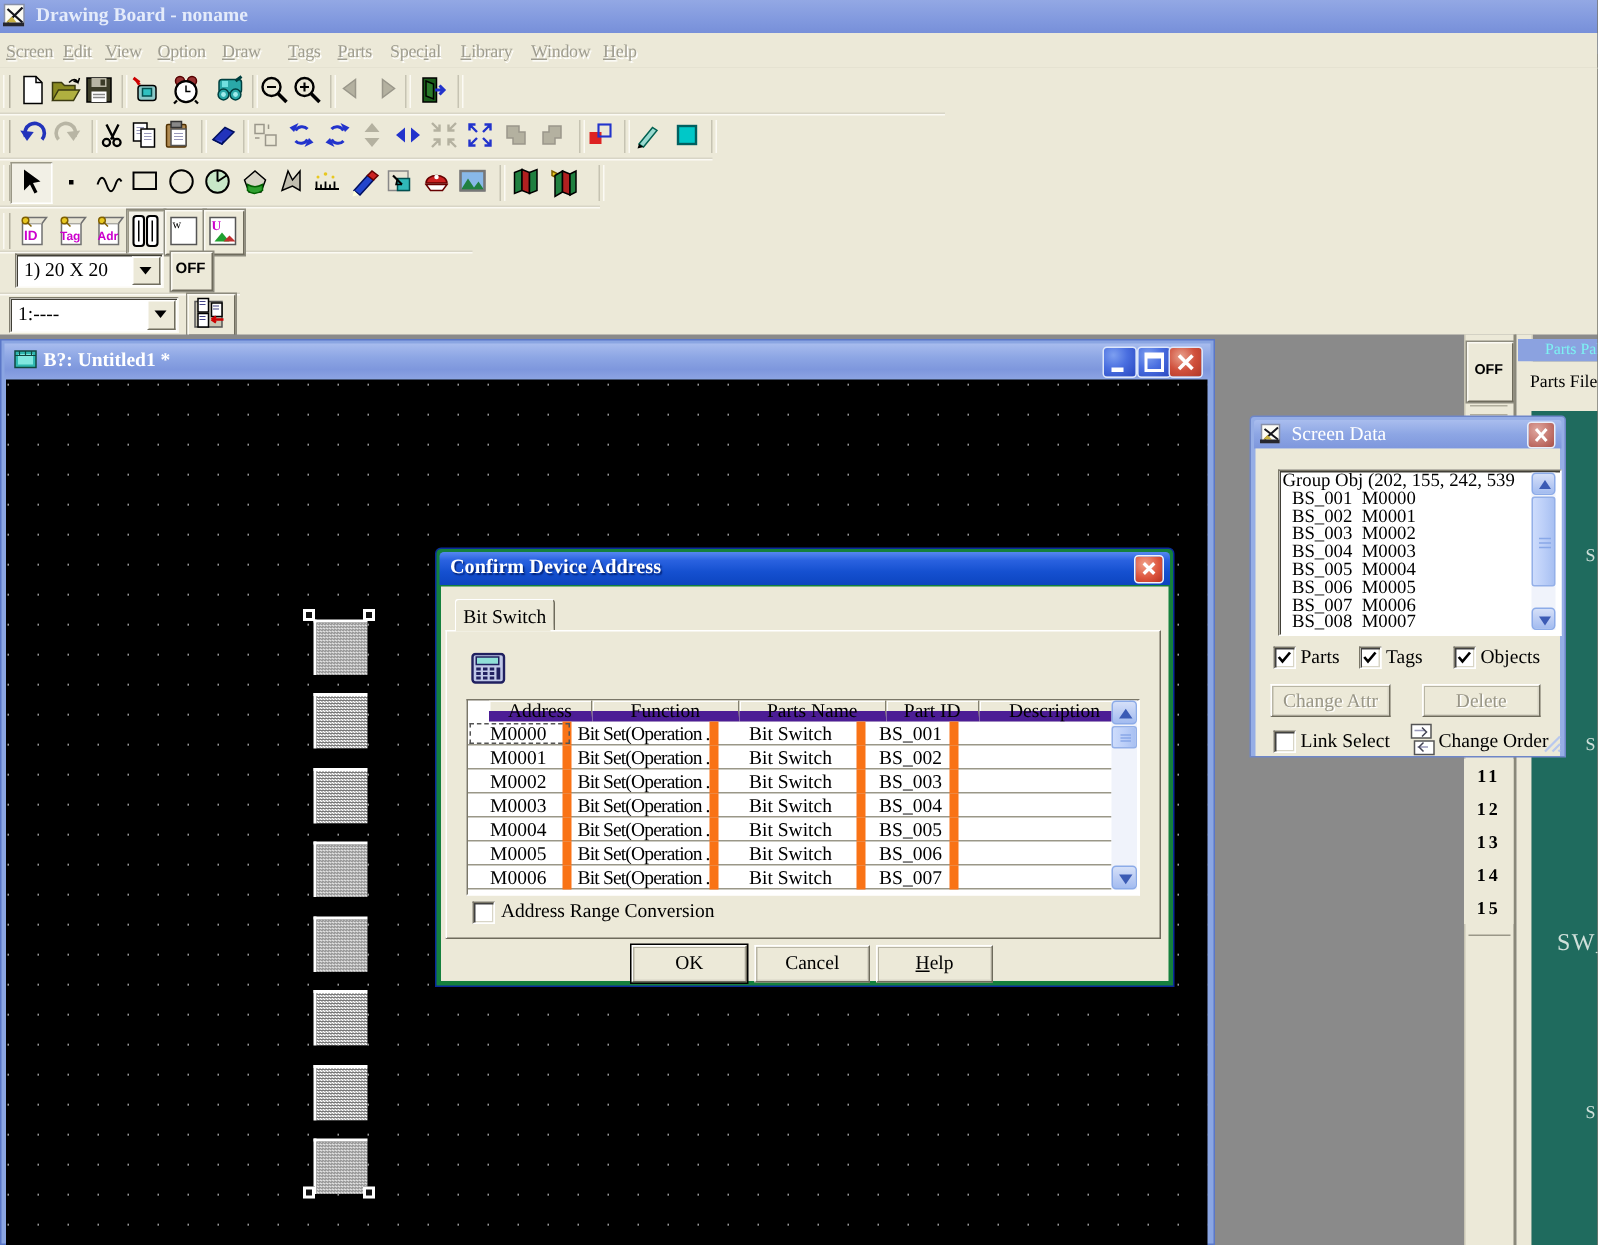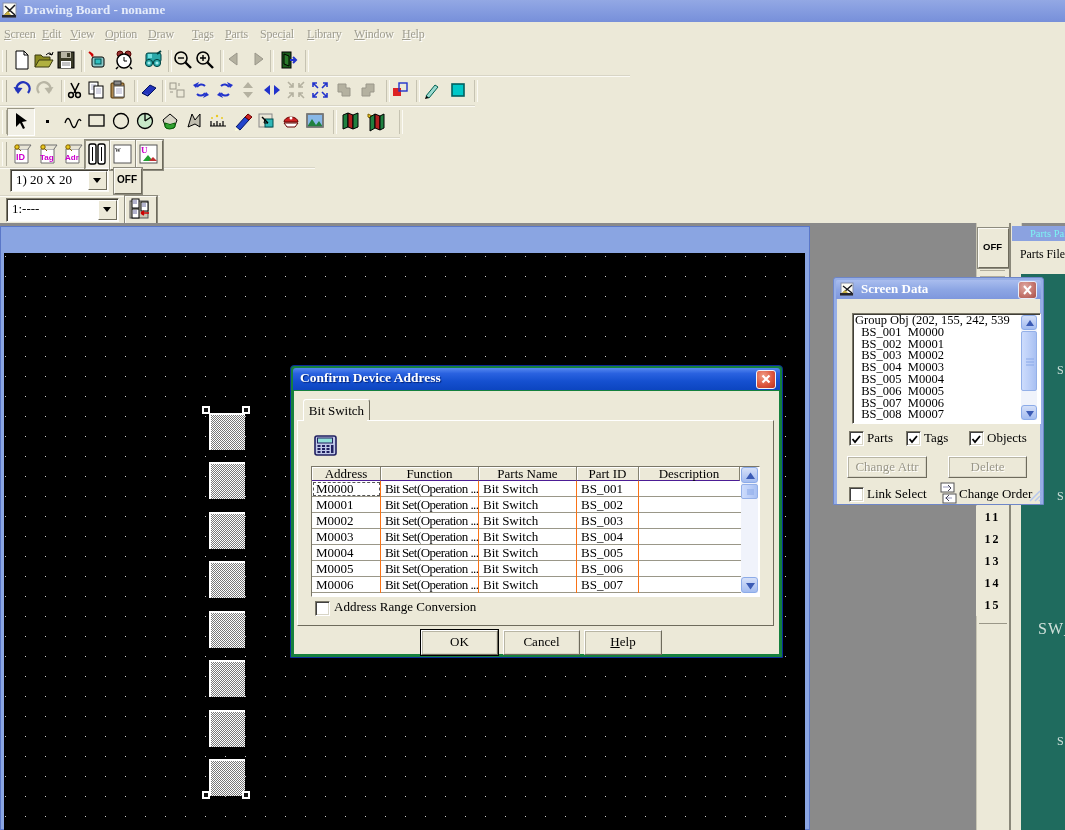--- a/index.html
+++ b/index.html
@@ -53,26 +53,26 @@
   .btn{position:absolute;background:#ece9d8;border:1px solid;border-color:#fff #6e6b5c #6e6b5c #fff;
     box-shadow:1px 1px 0 #b8b5a4 inset, -1px -1px 0 #d8d5c6 inset;
     font-size:13px;color:#000;text-align:center;}
   .checkbox{position:absolute;width:13px;height:13px;background:#fff;
     border:1px solid;border-color:#7a7768 #fff #fff #7a7768;box-shadow:inset 1px 1px 0 #404040, inset -1px -1px 0 #d8d5c6;}
   .sbbtn{background:linear-gradient(180deg,#d5e0f8 0%,#bccdf4 50%,#a3bcf0 100%);
     border:1px solid #8cabe8;border-radius:3px;box-sizing:border-box;}
   .sbthumb{background:linear-gradient(90deg,#cddcfc 0%,#bccff8 50%,#a8c0f2 100%);
     border:1px solid #94b0e8;border-radius:2px;box-sizing:border-box;}
   .th{position:absolute;top:0;height:14px;background:#ece9d8;font-size:13px;line-height:14px;
-    text-align:center;border-right:1px solid #848170;border-bottom:1px solid #4c1d95;
-    box-shadow:inset 1px 1px 0 #fff;box-sizing:border-box;}
+    text-align:center;border-right:1px solid #848170;border-bottom:7px solid #4c1d95;
+    box-shadow:inset 1px 1px 0 #fff;box-sizing:border-box;margin-left:14px;}
   .tr{position:absolute;left:0;width:429px;height:16px;border-bottom:1px solid #9a9788;
     box-sizing:border-box;font-size:13px;line-height:15px;}
   .tr span{position:absolute;top:0;padding-left:4px;box-sizing:border-box;height:16px;
-    border-right:1px solid #f97316;overflow:hidden;white-space:nowrap;}
+    border-right:6px solid #f97316;overflow:hidden;white-space:nowrap;text-align:center;}
   .c1{left:0;width:69px;} .c2{left:69px;width:98px;letter-spacing:-0.55px;} .c3{left:167px;width:98px;}
   .c4{left:265px;width:62px;}
 </style>
 </head>
 <body>
 <div id="app">
   <div id="titlebar" class="abs">
       <span class="txt">Drawing Board - noname</span>
     <svg width="17" height="17" style="position:absolute;left:2px;top:2px">
       <rect x="1" y="1" width="13" height="14" fill="#fcfbf4" stroke="#8890a8"></rect>
@@ -478,20 +478,38 @@
           <rect x="4" y="2" width="7" height="9" fill="#fff" stroke="#000"></rect>
           <rect x="13" y="5" width="7" height="9" fill="#fff" stroke="#000"></rect>
           <rect x="4" y="12" width="7" height="9" fill="#fff" stroke="#000"></rect>
           <path d="M5 4 h4 M5 6 h4 M14 7 h4 M14 9 h4 M5 14 h4 M5 16 h4" stroke="#448" stroke-width=".8"></path>
           <path d="M13 16 h8 m-8 0 l3 -2 m-3 2 l3 2" stroke="#cc0000" stroke-width="1.6" fill="none"></path>
         </svg>
       </div>
   </div>
   <div id="workspace" class="abs"></div>
   <div id="child" class="abs">
+    <div id="childtitle">
+        <span class="txt">B?: Untitled1 *</span>
+      <svg width="16" height="16" style="position:absolute;left:6px;top:3px">
+          <rect x="1" y="2" width="14" height="11" fill="#30b8b0" stroke="#104840"></rect>
+          <rect x="3" y="4" width="10" height="7" fill="#80e8e0"></rect>
+          <path d="M1 5 h14 M4 2 v3 M8 2 v3 M12 2 v3" stroke="#104840" stroke-width=".8"></path>
+        </svg>
+      <div class="xpbtn xpmin" style="right:49px;top:2px"><svg width="21" height="19">
+            <rect x="5" y="13" width="8" height="3" fill="#fff"></rect>
+          </svg></div>
+      <div class="xpbtn xpmax" style="right:26px;top:2px"><svg width="21" height="19">
+            <rect x="5" y="4" width="11" height="11" fill="none" stroke="#fff" stroke-width="2"></rect>
+            <rect x="5" y="4" width="11" height="3" fill="#fff"></rect>
+          </svg></div>
+      <div class="xpbtn xpclose" style="right:5px;top:2px"><svg width="21" height="19">
+            <path d="M6 5 L15 14 M15 5 L6 14" stroke="#fff" stroke-width="2.4"></path>
+          </svg></div>
+    </div>
     <div id="canvas">
         <svg class="dotgrid" width="801" height="578">
           <defs>
             <pattern id="gd" width="20" height="20" patternUnits="userSpaceOnUse">
               <rect x="1" y="3" width="1" height="1" fill="#cccccc"></rect>
             </pattern>
           </defs>
           <rect width="801" height="578" fill="url(#gd)"></rect>
         </svg>
       <div class="part" style="left:205px;top:160px"></div>
@@ -529,21 +547,21 @@
   <div class="abs" style="left:1057px;top:734px;color:#cfe0da;font-size:12px;">S</div>
 
   <div class="abs" style="left:833px;top:277px;width:211px;height:228px;background:#96aee6;border:1px solid #6e86c8;box-sizing:border-box;border-radius:3px 3px 0 0">
     <div style="position:absolute;left:2px;top:2px;right:2px;height:19px;background:linear-gradient(180deg,#a9bdee 0%,#8da6e4 50%,#7e97dd 100%);border-radius:2px 2px 0 0">
       <svg width="15" height="15" style="position:absolute;left:4px;top:2px">
           <rect x="1" y="1" width="12" height="12" fill="#fcfbf4" stroke="#8890a8"></rect>
           <path d="M3 4 L12 11 M12 3 L3 11" stroke="#15151c" stroke-width="1.3"></path>
           <path d="M2 11 l3 -3 l3 3 z" fill="#c8b040"></path>
           <rect x="0" y="11" width="13" height="2.5" fill="#26262e"></rect>
         </svg>
-      <span style="position:absolute;left:25px;top:1px;font-weight:bold;font-size:13px;color:#fff">Screen Data</span>
+      <span style="position:absolute;left:25px;top:1px;font-weight:normal;font-size:13px;color:#fff">Screen Data</span>
       <div style="position:absolute;right:4px;top:1px;width:17px;height:16px;border-radius:3px;border:1px solid #e8eefa;background:radial-gradient(circle at 35% 30%,#dfa8a0 0%,#c4766e 55%,#a85048 100%)"><svg width="17" height="16">
             <path d="M5 4 L12 12 M12 4 L5 12" stroke="#fff" stroke-width="2"></path>
           </svg></div>
     </div>
     <div style="position:absolute;left:3px;top:21px;right:3px;bottom:0;background:#ece9d8"></div>
 
     <div style="position:absolute;left:18px;top:35px;width:187px;height:109px;background:#fff;border:1px solid;border-color:#7a7768 #fff #fff #7a7768;box-shadow:inset 1px 1px 0 #403e36"></div>
     <div style="position:absolute;left:21px;top:37px;width:165px;height:105px;overflow:hidden;font-size:12.5px;line-height:11.8px;color:#000;white-space:pre">Group Obj (202, 155, 242, 539
   BS_001  M0000
   BS_002  M0001

